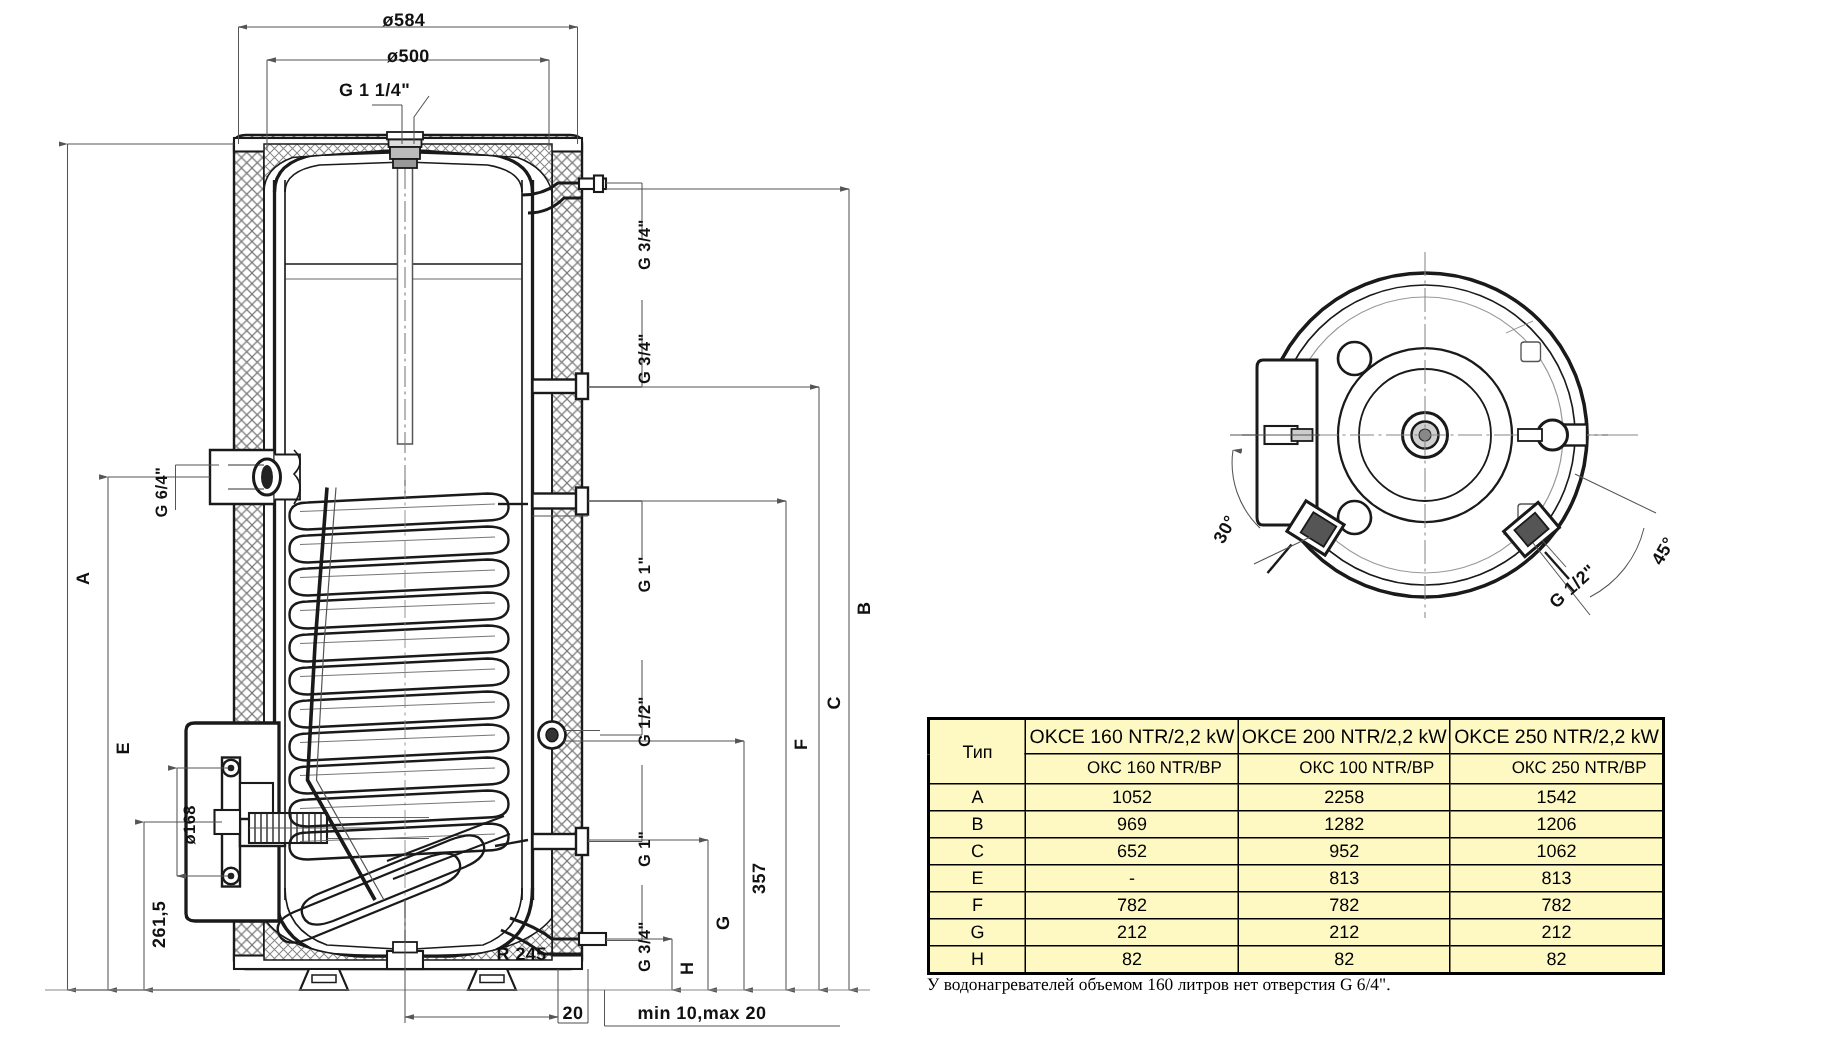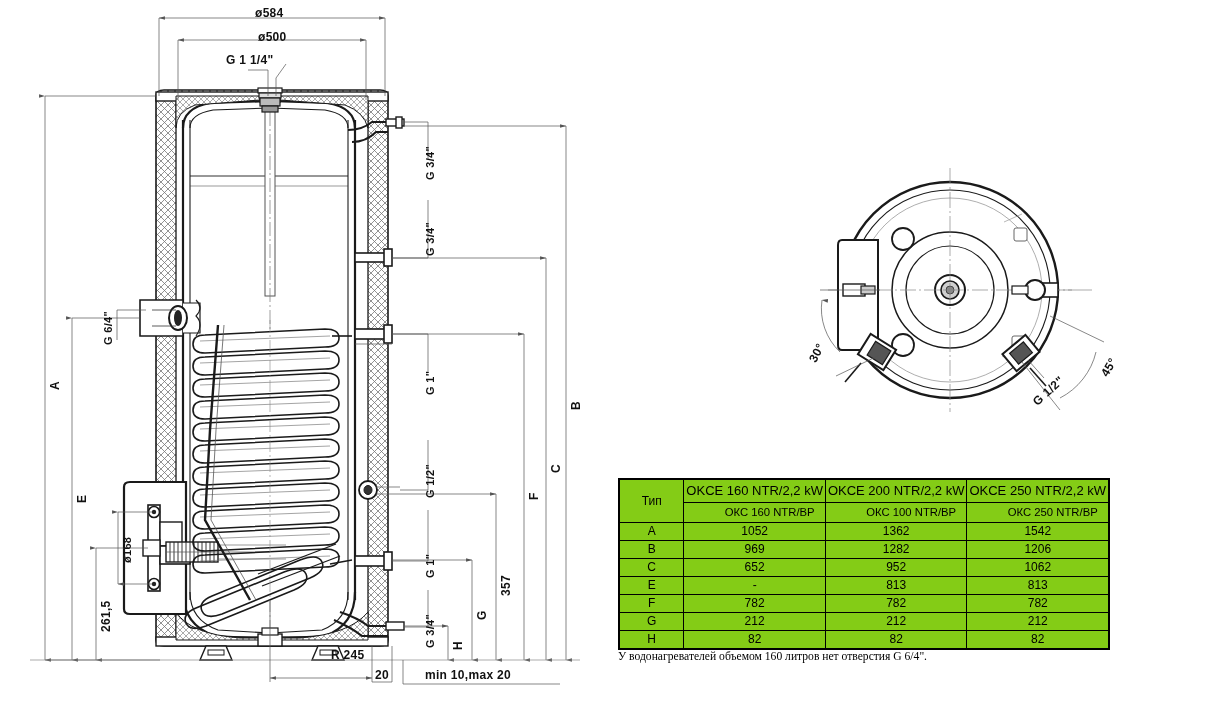--- a/index.html
+++ b/index.html
@@ -12,21 +12,21 @@
   .stage{position:absolute;left:0;top:0;width:998px;height:702px;}
   svg.draw{position:absolute;left:0;top:0;width:1231px;height:702px;}
 
   
   #spec-table-wrap{
     position:absolute;left:618px;top:478px;width:492px;
   }
   table.spec{
     border-collapse:collapse;width:492px;
     font-family:"Liberation Sans", sans-serif;
-    background:#84cc16;
+    background:#fef9c3;
   }
   table.spec td{
     border:1px solid #000;
     text-align:center;
     font-size:11.5px;
     line-height:1.05;
     padding:1px 2px;
     white-space:nowrap;
     color:#000;
   }
@@ -437,21 +437,21 @@
 <div class="dim vert" style="left:424px;top:578px;">G 1"</div>
 <div class="dim vert" style="left:424px;top:648px;">G 3/4"</div>
 
 <div class="dim big vert" style="left:569px;top:410px;">B</div>
 <div class="dim big vert" style="left:549px;top:473px;">C</div>
 <div class="dim big vert" style="left:527px;top:500px;">F</div>
 <div class="dim big vert" style="left:499px;top:596px;">357</div>
 <div class="dim big vert" style="left:475px;top:620px;">G</div>
 <div class="dim big vert" style="left:451px;top:650px;">H</div>
 
-<div class="dim big" style="left:288px;top:648px;padding-left:43px;">R 245</div>
+<div class="dim big" style="left:288px;top:629px;padding-left:43px;">R 245</div>
 <div class="dim big" style="left:375px;top:668px;">20</div>
 <div class="dim big" style="left:425px;top:668px;">min 10,max 20</div>
 
 <div class="dim big" style="left:806px;top:358px;transform:rotate(-62deg);transform-origin:0 0;">30°</div>
 <div class="dim big" style="left:1098px;top:372px;transform:rotate(-60deg);transform-origin:0 0;">45°</div>
 <div class="dim big" style="left:1030px;top:398px;transform:rotate(-42deg);transform-origin:0 0;">G 1/2"</div>
 
 <div id="spec-table-wrap">
   <table class="spec">
     <tbody>
@@ -462,21 +462,21 @@
         <td class="hdr">OKCE 250 NTR/2,2 kW</td>
       </tr>
       <tr>
         <td class="hdr2">ОКС 160 NTR/BP</td>
         <td class="hdr2">ОКС 100 NTR/BP</td>
         <td class="hdr2">ОКС 250 NTR/BP</td>
       </tr>
       <tr>
         <td class="rowlab">A</td>
         <td class="val">1052</td>
-        <td class="val">1362</td>
+        <td class="val">2258</td>
         <td class="val">1542</td>
       </tr>
       <tr>
         <td class="rowlab">B</td>
         <td class="val">969</td>
         <td class="val">1282</td>
         <td class="val">1206</td>
       </tr>
       <tr>
         <td class="rowlab">C</td>

